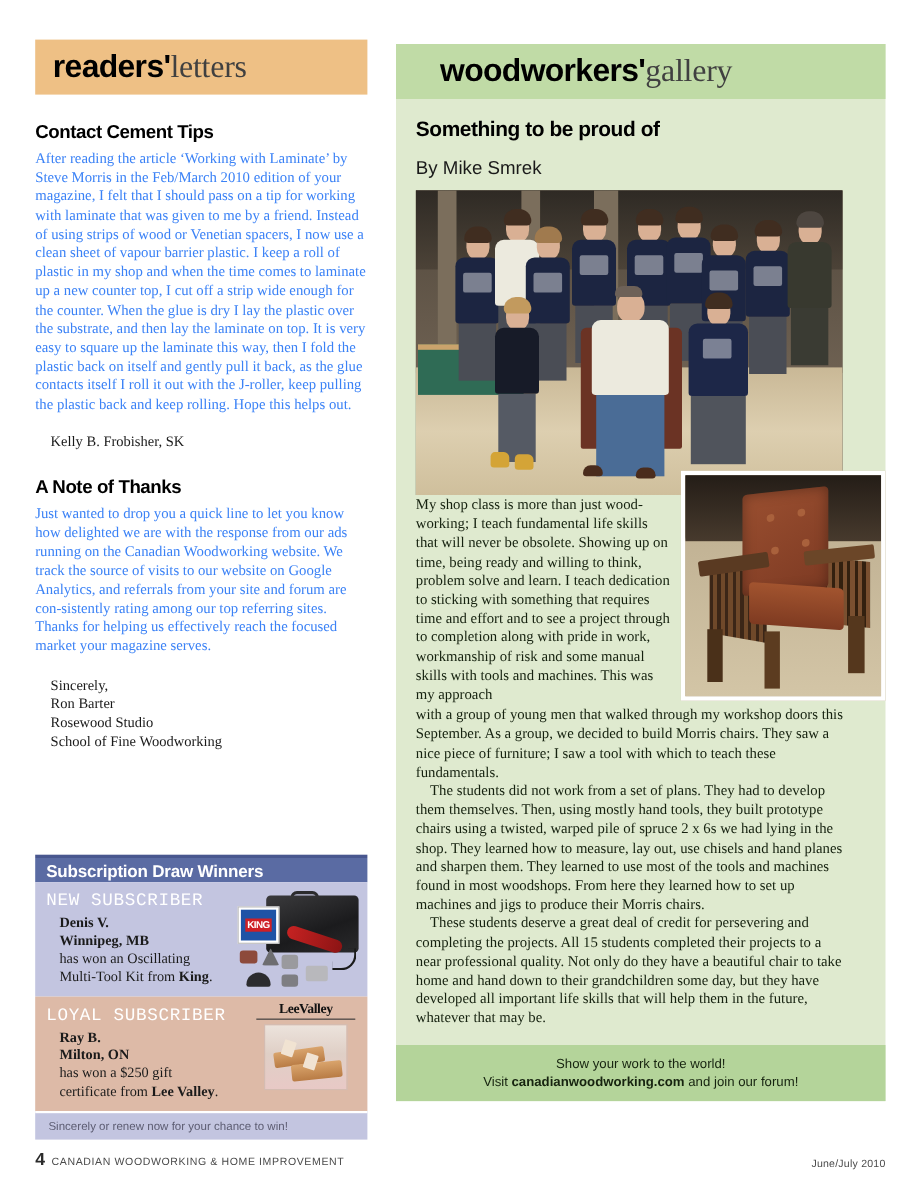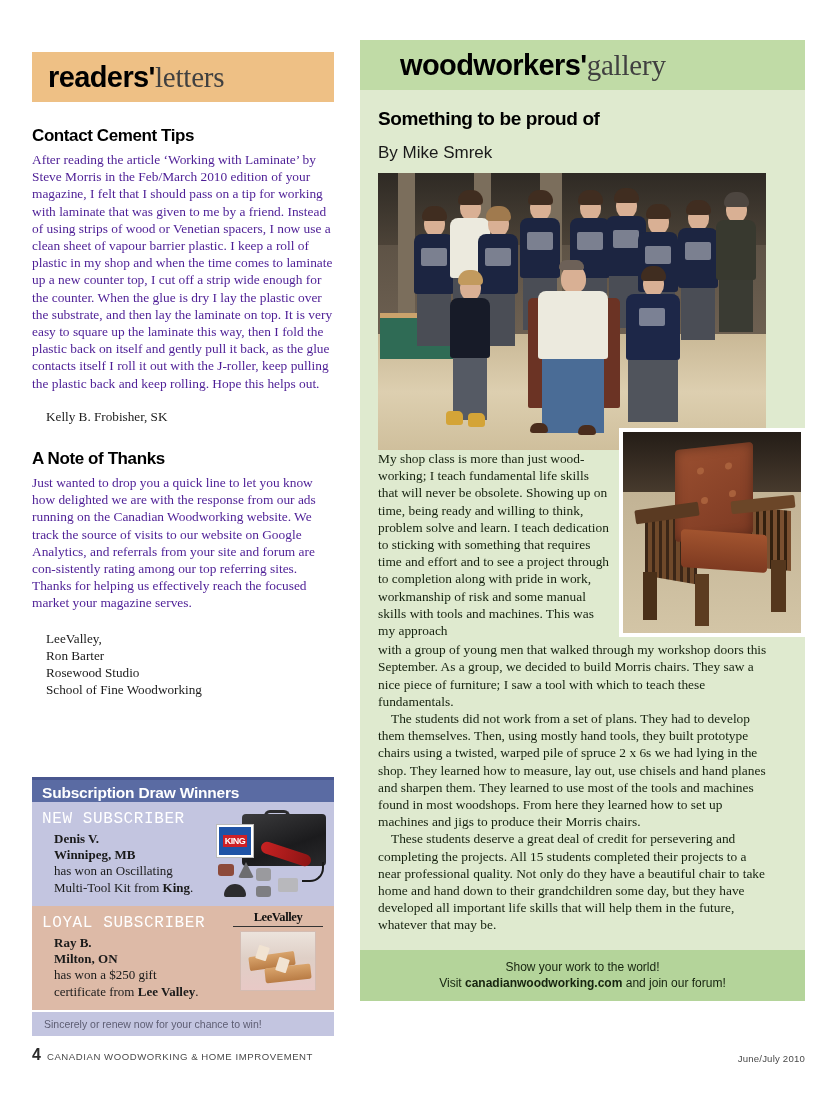--- a/index.html
+++ b/index.html
@@ -18,21 +18,21 @@
     left: 0; top: 0;
     width: 837px;
     height: 1094px;
     background: #ffffff;
   }
 
   
   .left-col {
     position: absolute;
     left: 32px;
-    top: 52px;
+    top: 36px;
     width: 302px;
   }
 
   .masthead-readers {
     background: #eec085;
     height: 50px;
     display: flex;
     align-items: center;
     padding-left: 16px;
   }
@@ -57,21 +57,21 @@
     color: #000;
     letter-spacing: -0.4px;
     margin-top: 24px;
     margin-bottom: 5px;
   }
 
   .body-text {
     font-family: "Liberation Serif", serif;
     font-size: 13.4px;
     line-height: 17.2px;
-    color: #4c1d95;
+    color: #3b82f6;
     text-align: left;
   }
 
   .signoff {
     font-family: "Liberation Serif", serif;
     font-size: 13.2px;
     line-height: 17.2px;
     color: #1a1a1a;
     padding-left: 14px;
     margin-top: 16px;
@@ -523,21 +523,21 @@
         <span class="mh-serif">letters</span>
     </div>
 
     <h2 class="art-head">Contact Cement Tips</h2>
     <div class="body-text">After reading the article ‘Working with Laminate’ by Steve Morris in the Feb/March 2010 edition of your magazine, I felt that I should pass on a tip for working with laminate that was given to me by a friend. Instead of using strips of wood or Venetian spacers, I now use a clean sheet of vapour barrier plastic. I keep a roll of plastic in my shop and when the time comes to laminate up a new counter top, I cut off a strip wide enough for the counter. When the glue is dry I lay the plastic over the substrate, and then lay the laminate on top. It is very easy to square up the laminate this way, then I fold the plastic back on itself and gently pull it back, as the glue contacts itself I roll it out with the J-roller, keep pulling the plastic back and keep rolling. Hope this helps out.</div>
     <div class="signoff">Kelly B. Frobisher, SK</div>
 
     <h2 class="art-head">A Note of Thanks</h2>
     <div class="body-text">Just wanted to drop you a quick line to let you know how delighted we are with the response from our ads running on the Canadian Woodworking website. We track the source of visits to our website on Google Analytics, and referrals from your site and forum are con-sistently rating among our top referring sites. Thanks for helping us effectively reach the focused market your magazine serves.</div>
     <div class="signoff sign-block">
-      <div>LeeValley,</div>
+      <div>Sincerely,</div>
       <div>Ron Barter</div>
       <div>Rosewood Studio</div>
       <div>School of Fine Woodworking</div>
     </div>
   </div>
 
   <div class="sub-box">
     <div class="sub-title">Subscription Draw Winners</div>
 
     <div class="sub-new">

